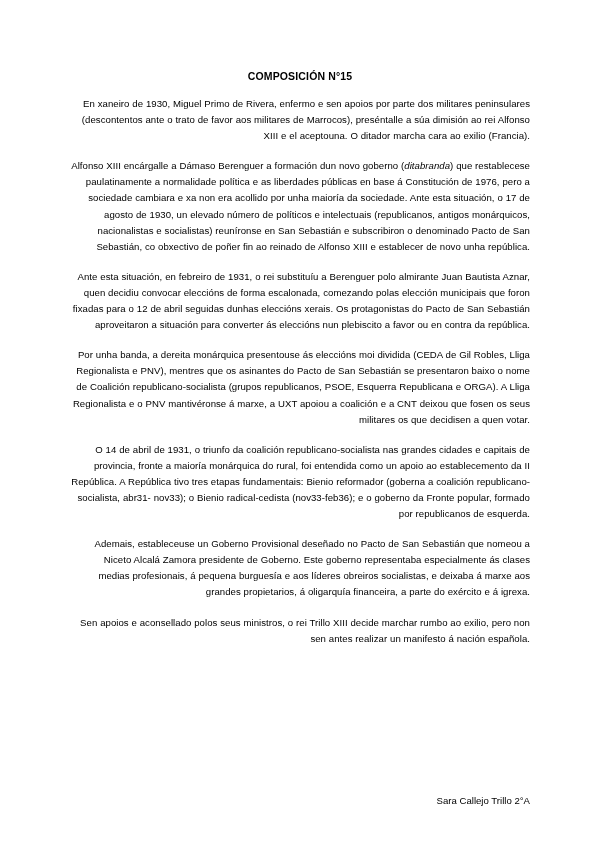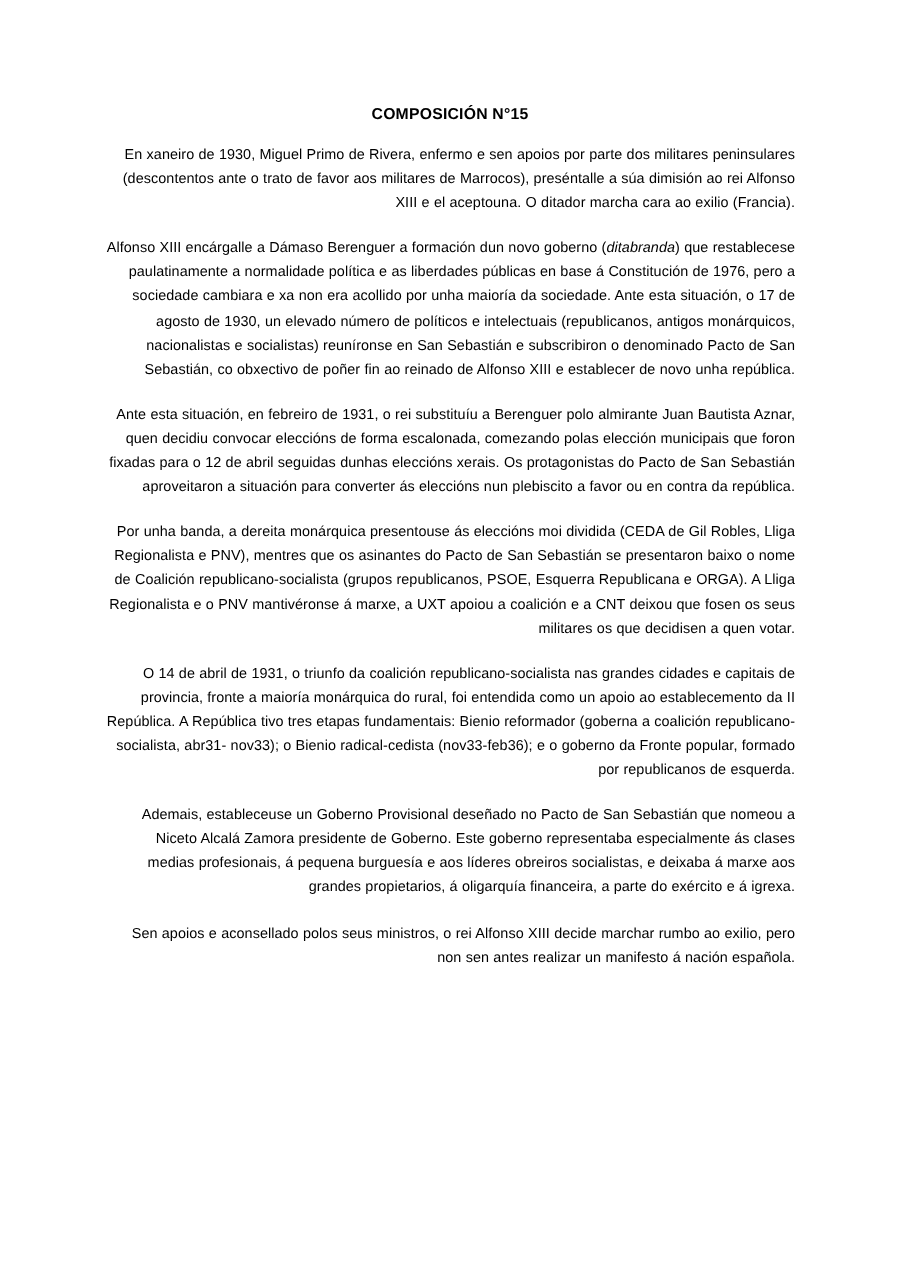--- a/index.html
+++ b/index.html
@@ -81,18 +81,19 @@
 
 
     <p class="para">Ante esta situación, en febreiro de 1931, o rei substituíu a Berenguer polo almirante Juan Bautista Aznar, quen decidiu convocar eleccións de forma escalonada, comezando polas elección municipais que foron fixadas para o 12 de abril seguidas dunhas eleccións xerais. Os protagonistas do Pacto de San Sebastián aproveitaron a situación para converter ás eleccións nun plebiscito a favor ou en contra da república.</p>
 
     <p class="para">Por unha banda, a dereita monárquica presentouse ás eleccións moi dividida (CEDA de Gil Robles, Lliga Regionalista e PNV), mentres que os asinantes do Pacto de San Sebastián se presentaron baixo o nome de Coalición republicano-socialista (grupos republicanos, PSOE, Esquerra Republicana e ORGA). A Lliga Regionalista e o PNV mantivéronse á marxe, a UXT apoiou a coalición e a CNT deixou que fosen os seus militares os que decidisen a quen votar.</p>
 
     <p class="para">O 14 de abril de 1931, o triunfo da coalición republicano-socialista nas grandes cidades e capitais de provincia, fronte a maioría monárquica do rural, foi entendida como un apoio ao establecemento da II República. A República tivo tres etapas fundamentais: Bienio reformador (goberna a coalición republicano-socialista, abr31- nov33); o Bienio radical-cedista (nov33-feb36); e o goberno da Fronte popular, formado por republicanos de esquerda.</p>
 
     <p class="para">Ademais, estableceuse un Goberno Provisional deseñado no Pacto de San Sebastián que nomeou a Niceto Alcalá Zamora presidente de Goberno. Este goberno representaba especialmente ás clases medias profesionais, á pequena burguesía e aos líderes obreiros socialistas, e deixaba á marxe aos grandes propietarios, á oligarquía financeira, a parte do exército e á igrexa.</p>
 
-    <p class="para">Sen apoios e aconsellado polos seus ministros, o rei Alfonso XIII decide marchar rumbo ao exilio, pero non sen antes realizar un manifesto á nación española.</p>
+    <p class="para">Sen apoios e aconsellado polos seus ministros, o rei Trillo XIII decide marchar rumbo ao exilio, pero non sen antes realizar un manifesto á nación española.</p>
 
   </div>
 
+  <div class="signature">Sara Callejo Trillo 2°A</div>
 
 </div>
 
 </body></html>

